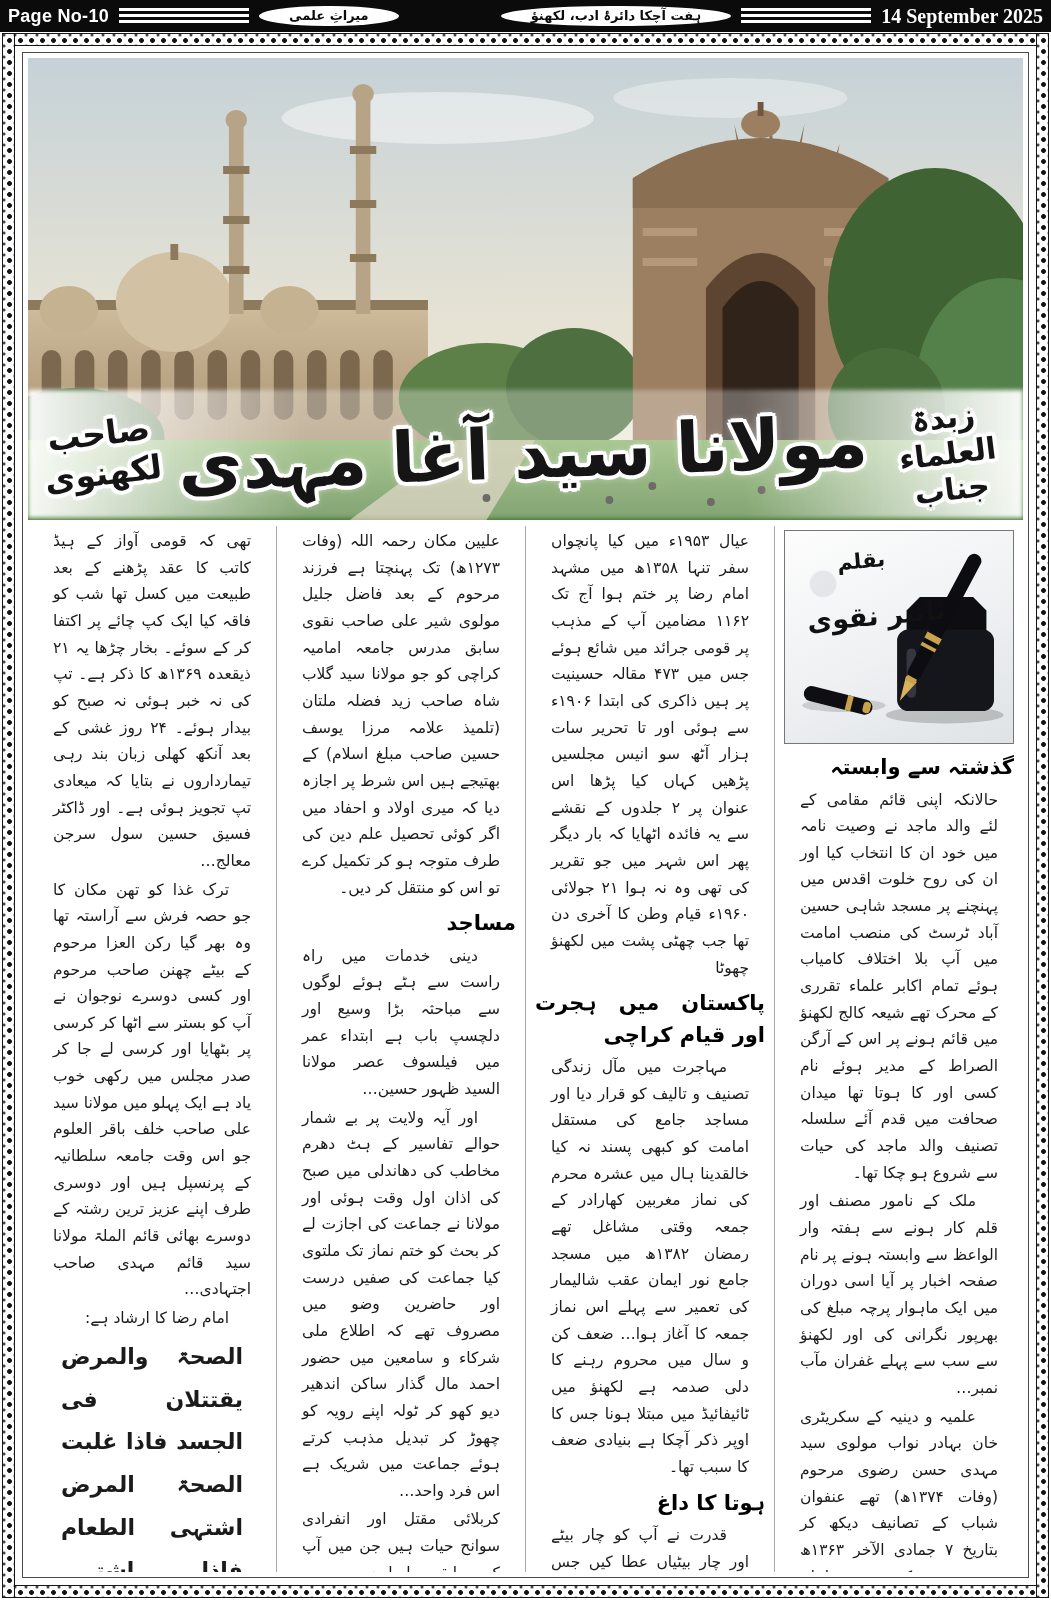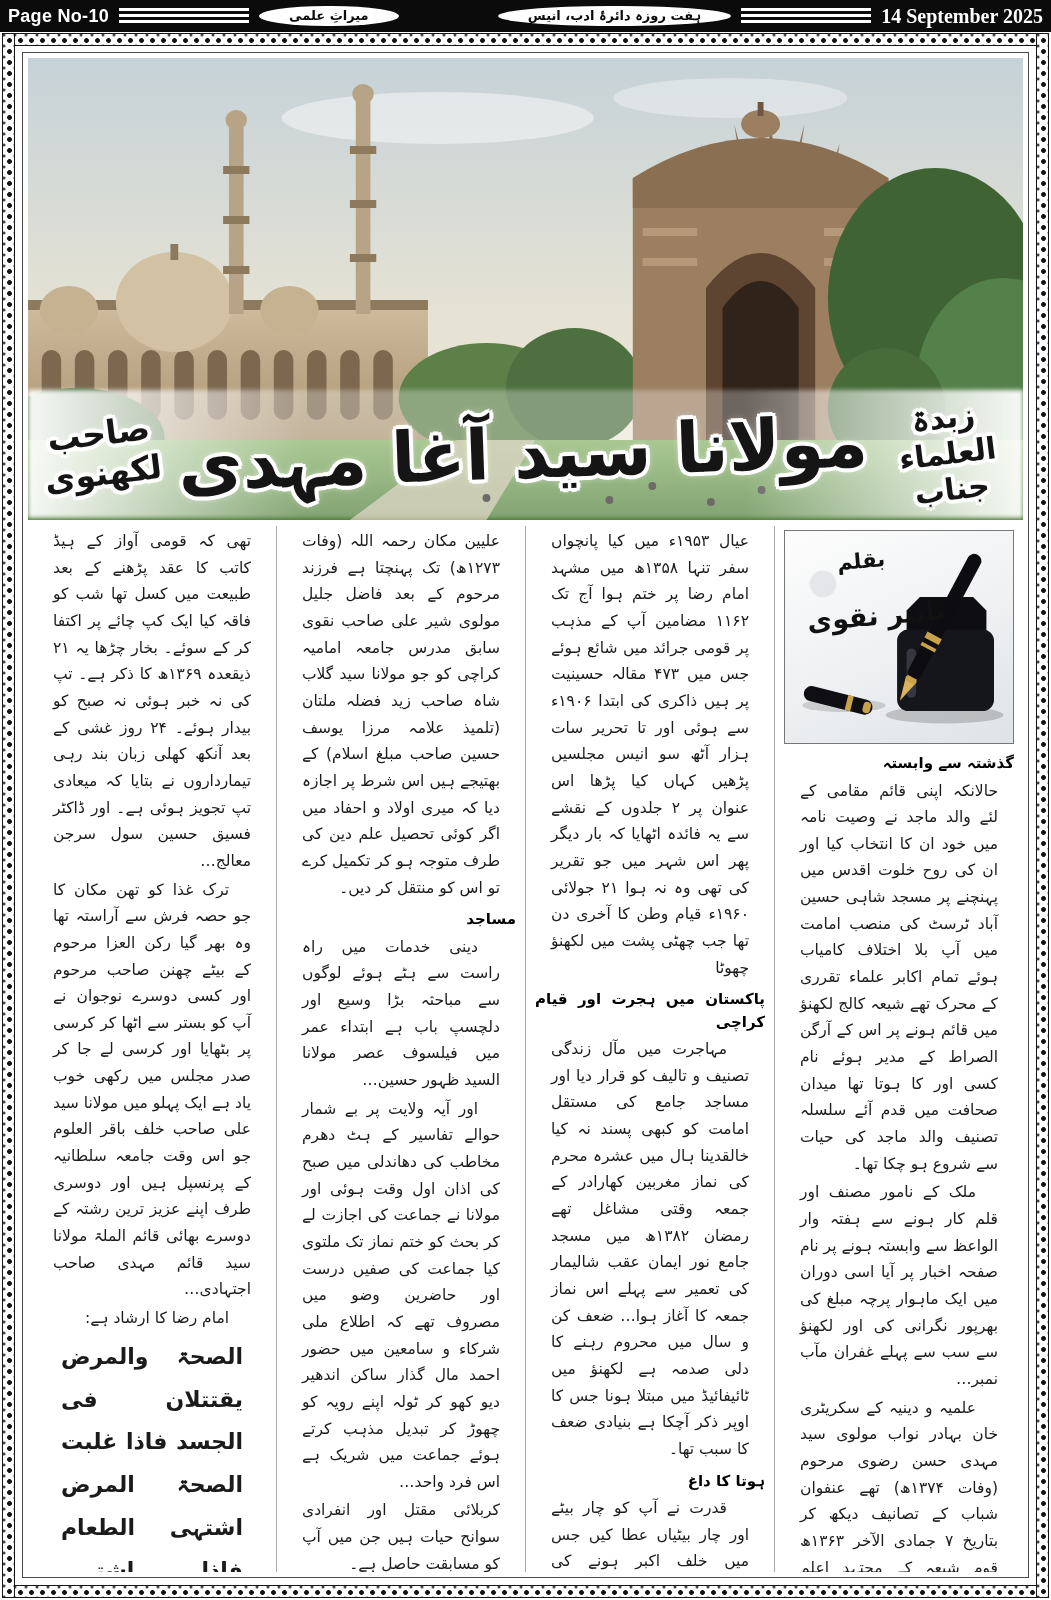--- a/index.html
+++ b/index.html
@@ -48,21 +48,21 @@
   .hl.main{font-size:70px;white-space:nowrap;transform:rotate(-2deg);}
   .hl.post{font-size:33px;max-width:140px;transform:rotate(-7deg);text-align:center;}
 
   
   .columns{flex:1 1 auto;display:flex;direction:rtl;min-height:0;}
   .col{flex:1 1 0;padding:2px 9px;box-sizing:border-box;direction:rtl;overflow:hidden;
        font-size:15.5px;line-height:1.72;color:#1b1b1b;text-align:justify;}
   .col + .col{border-inline-start:1px solid #a9a9a9;}
   .col p{margin:0 16px 2px;text-indent:22px;}
   .col p.cont{text-indent:0;}
-  .col h3{margin:7px 0 3px;font-size:15px;font-weight:700;color:#000;text-indent:0;line-height:1.5;}
+  .col h3{margin:7px 0 3px;font-size:21px;font-weight:700;color:#000;text-indent:0;line-height:1.5;}
   .quote{font-weight:700;font-size:22px;line-height:1.95;margin:4px 0;padding:0 24px;text-align:justify;}
   .intro-line{text-indent:26px;margin:2px 0;}
 
   
   .byline-box{position:relative;height:212px;margin:2px 0 8px;border:1px solid #777;
               background:linear-gradient(155deg,#fdfdfd 0%,#eef0f2 55%,#dfe3e6 100%);overflow:hidden;}
   .byline-box svg{position:absolute;right:0;bottom:0;width:100%;height:100%;}
   .byline-label{position:absolute;top:12px;left:52px;font-size:21px;font-weight:700;color:#111;
                 transform:rotate(-5deg);z-index:2;}
   .byline-author{position:absolute;top:62px;left:22px;font-size:27px;font-weight:700;color:#111;
@@ -71,21 +71,21 @@
 </head>
 <body>
 
 <div class="page">
 
   <header class="masthead">
     <span class="pageno">Page No-10</span>
     <span class="stripes"></span>
     <span class="oval">میراثِ علمی</span>
     <span class="spacer"></span>
-    <span class="oval">ہفت روزہ دائرۂ ادب، انیس</span>
+    <span class="oval">ہفت آچکا دائرۂ ادب، لکھنؤ</span>
     <span class="stripes"></span>
     <span class="dateline">14 September 2025</span>
   </header>
 
   <div class="strip top"></div>
   <div class="strip bottom"></div>
   <div class="strip left"></div>
   <div class="strip right"></div>
 
   <div class="content">

